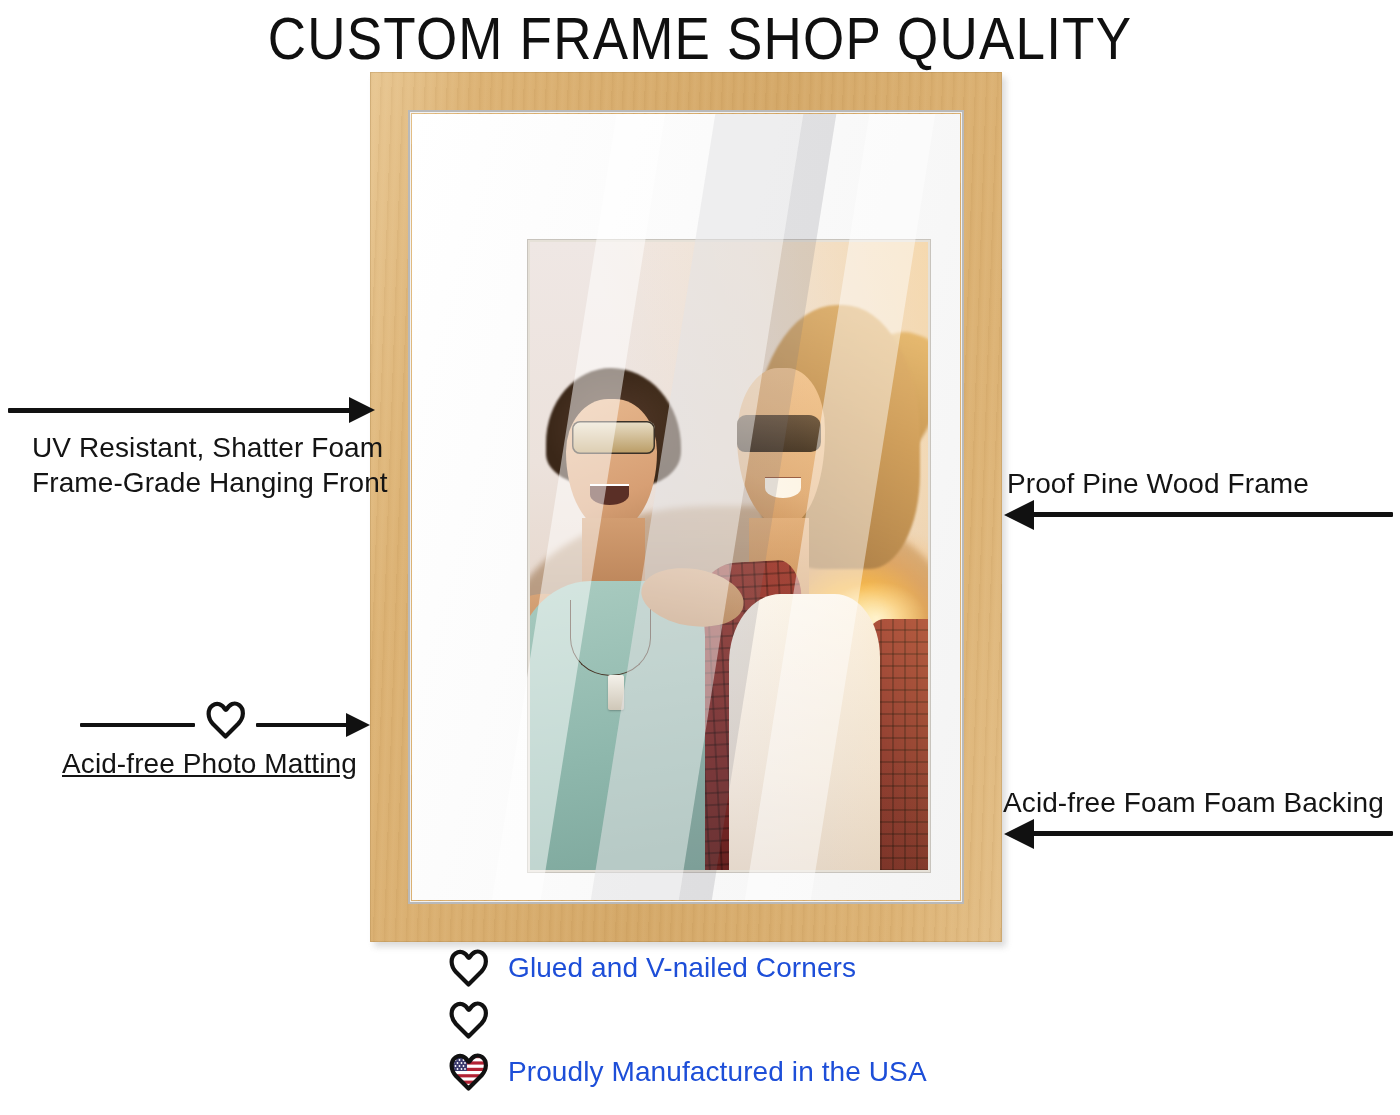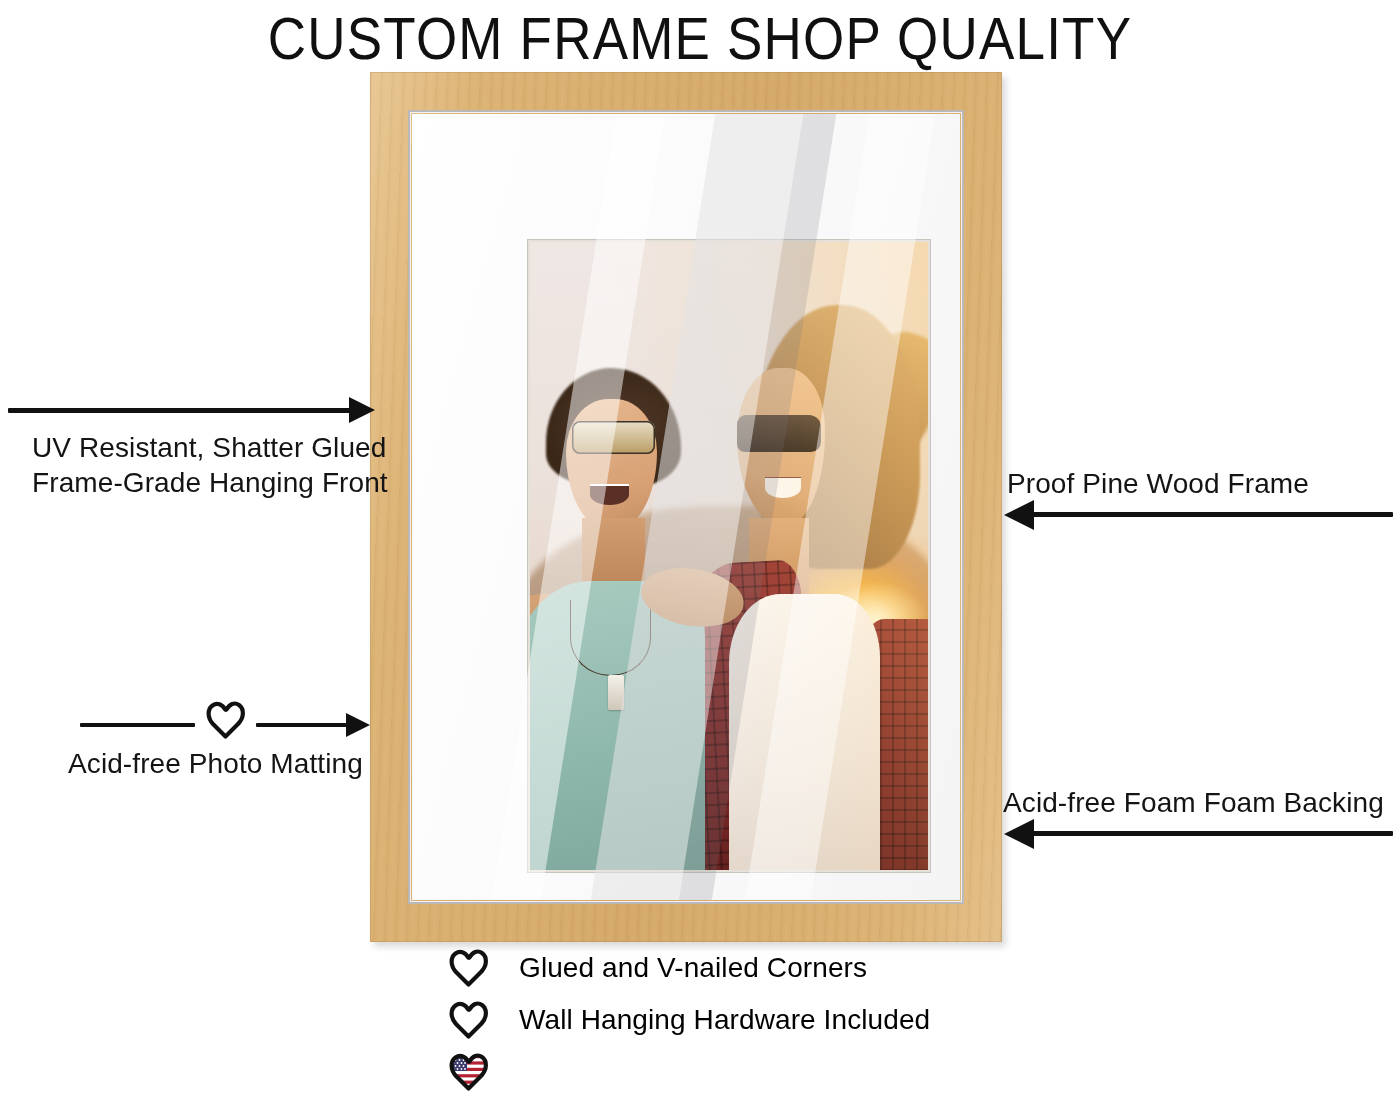--- a/index.html
+++ b/index.html
@@ -394,24 +394,23 @@
   .bullet {
     position: absolute;
     display: flex;
     align-items: center;
     gap: 18px;
   }
   .bullet .blabel {
     font-family: "Liberation Sans", sans-serif;
     font-weight: 300;
     font-size: 28px;
-    color: #000000;
+    color: #1d4ed8;
     white-space: nowrap;
     letter-spacing: .1px;
-    margin-left: 11px;
   }
 </style>
 </head>
 <body>
 
 <div id="title">CUSTOM FRAME SHOP QUALITY</div>
 
 <div id="frame-assembly">
 
   <div id="frame-shadow"></div>
@@ -460,32 +459,32 @@
       <div class="band b4 dark"></div>
       <div class="band b3"></div>
     </div>
 
     <div id="frame-inner-lip"></div>
   </div>
 </div>
 
 <div class="arrow-line" style="left:8px; top:408px; width:348px;"></div>
 <div class="arrow-head right" style="left:349px; top:397px;"></div>
-<div class="ann-text" style="left:32px; top:430px; font-size:28px; line-height:35px;">UV Resistant, Shatter Glued</div>
+<div class="ann-text" style="left:32px; top:430px; font-size:28px; line-height:35px;">UV Resistant, Shatter Foam</div>
 <div class="ann-text" style="left:32px; top:465px; font-size:28px; line-height:35px;">Frame-Grade Hanging Front</div>
 
 <div class="arrow-line" style="left:80px; top:723px; width:115px; height:4px;"></div>
 <div class="heart-outline" style="position:absolute; left:205px; top:700px;">
   <svg width="42" height="40" viewBox="0 0 42 40">
     <path d="M7.5 5.5 C2 9.5 2.5 18 8 24 L20.5 36.5 L33.5 23.5 C39 17.5 39.5 9 34 5 C29.5 1.8 24.5 4 21.5 9.5 C21.2 10 20.5 10 20.2 9.5 C17.2 4 12 2.2 7.5 5.5 Z" fill="none" stroke="#111" stroke-width="4.2" stroke-linejoin="round"></path>
   </svg>
 </div>
 <div class="arrow-line" style="left:256px; top:723px; width:98px; height:4px;"></div>
 <div class="arrow-head right" style="left:346px; top:713px; border-top-width:12px; border-bottom-width:12px; border-left-width:24px;"></div>
-<div class="ann-text" style="left:68px; top:748px; font-size:28px;">Acid-free Photo Matting</div>
+<div class="ann-text" style="left:62px; top:748px; font-size:28px;text-decoration:underline;">Acid-free Photo Matting</div>
 
 <div class="ann-text" style="left:1007px; top:468px; font-size:28px;">Proof Pine Wood Frame</div>
 <div class="arrow-line" style="left:1033px; top:512px; width:360px;"></div>
 <div class="arrow-head left" style="left:1004px; top:500px;"></div>
 
 <div class="ann-text" style="left:1003px; top:787px; font-size:28px;">Acid-free Foam Foam Backing</div>
 <div class="arrow-line" style="left:1033px; top:831px; width:360px;"></div>
 <div class="arrow-head left" style="left:1004px; top:819px;"></div>
 
 <div class="bullet" style="left:448px; top:948px;">
@@ -496,21 +495,20 @@
   </span>
   <span class="blabel">Glued and V-nailed Corners</span>
 </div>
 
 <div class="bullet" style="left:448px; top:1000px;">
   <span class="heart-outline">
     <svg width="42" height="40" viewBox="0 0 42 40">
       <path d="M7.5 5.5 C2 9.5 2.5 18 8 24 L20.5 36.5 L33.5 23.5 C39 17.5 39.5 9 34 5 C29.5 1.8 24.5 4 21.5 9.5 C21.2 10 20.5 10 20.2 9.5 C17.2 4 12 2.2 7.5 5.5 Z" fill="none" stroke="#111" stroke-width="4.2" stroke-linejoin="round"></path>
     </svg>
   </span>
-  <span class="blabel">Wall Hanging Hardware Included</span>
 </div>
 
 <div class="bullet" style="left:448px; top:1052px;">
   <span class="heart-flag">
     <svg width="42" height="40" viewBox="0 0 42 40">
       <defs>
         <clipPath id="heartclip">
           <path d="M7.5 5.5 C2 9.5 2.5 18 8 24 L20.5 36.5 L33.5 23.5 C39 17.5 39.5 9 34 5 C29.5 1.8 24.5 4 21.5 9.5 C21.2 10 20.5 10 20.2 9.5 C17.2 4 12 2.2 7.5 5.5 Z"></path>
         </clipPath>
       </defs>
@@ -540,13 +538,14 @@
             <circle cx="15.5" cy="14" r="0.9"></circle>
           <circle cx="5.5" cy="17" r="0.9"></circle>
             <circle cx="9.5" cy="17" r="0.9"></circle>
             <circle cx="13.5" cy="17" r="0.9"></circle>
             <circle cx="17" cy="17" r="0.9"></circle>
         </g>
       </g>
       <path d="M7.5 5.5 C2 9.5 2.5 18 8 24 L20.5 36.5 L33.5 23.5 C39 17.5 39.5 9 34 5 C29.5 1.8 24.5 4 21.5 9.5 C21.2 10 20.5 10 20.2 9.5 C17.2 4 12 2.2 7.5 5.5 Z" fill="none" stroke="#111" stroke-width="4.2" stroke-linejoin="round"></path>
     </svg>
   </span>
+  <span class="blabel">Proudly Manufactured in the USA</span>
 </div>
 
 </body></html>

